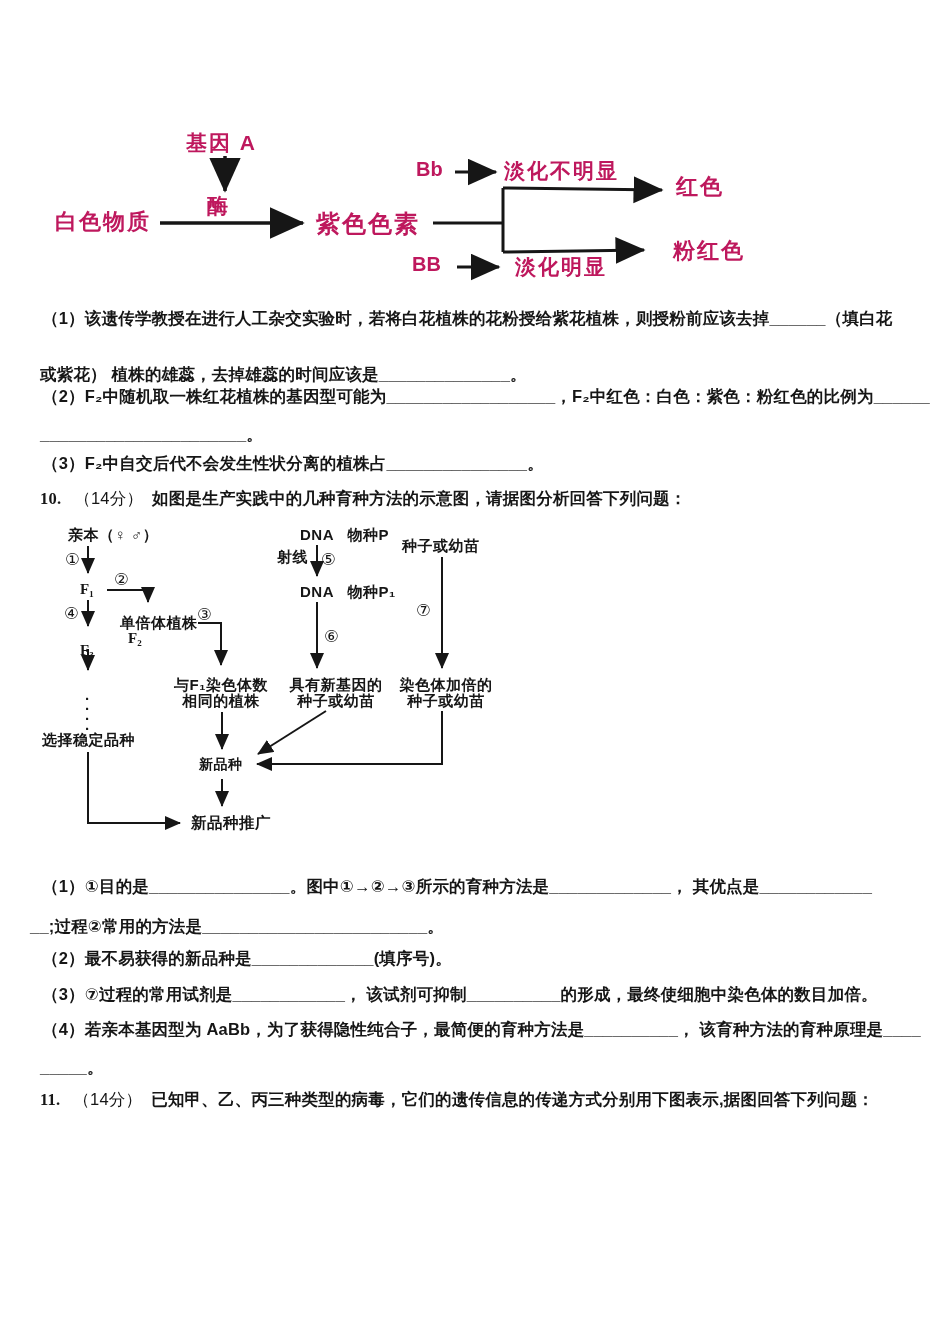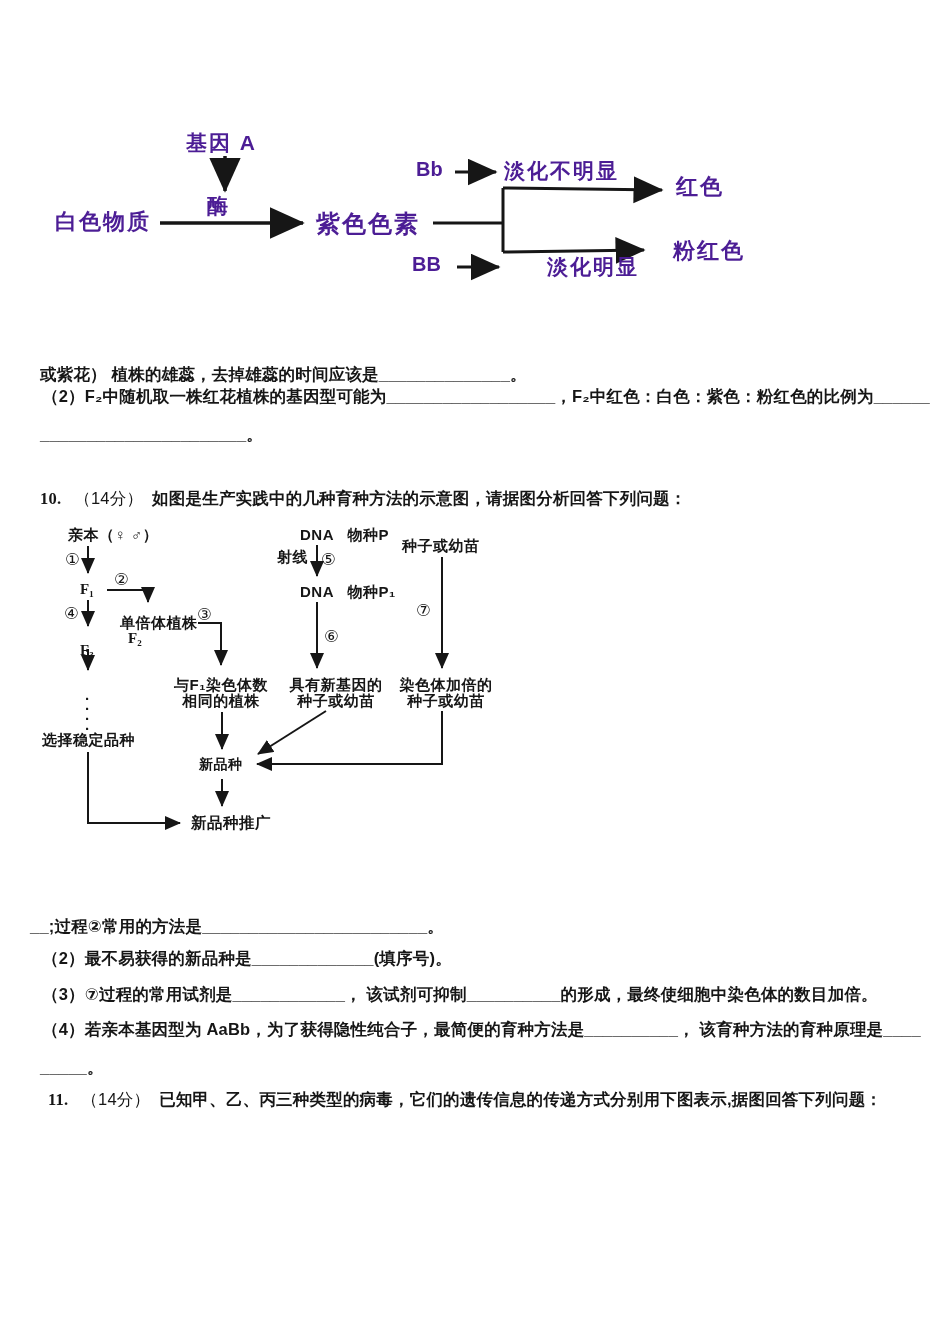--- a/index.html
+++ b/index.html
@@ -10,21 +10,21 @@
     overflow:hidden;
   }
   svg.arrows { position:absolute; left:0; top:0; }
   .line {
     position:absolute; white-space:nowrap; font-weight:bold;
     font-size:16.5px; color:#161616; letter-spacing:0.2px;
   }
   .num  { font-family:"Liberation Serif","DejaVu Serif",serif; font-weight:600; margin-right:13px; }
   .score{ font-weight:400; margin-right:9px; }
   .d1t {
-    position:absolute; font-weight:bold; white-space:pre; color:#4c1d95;
+    position:absolute; font-weight:bold; white-space:pre; color:#be185d;
     font-size:21px; letter-spacing:2px;
   }
   .d2t {
     position:absolute; font-weight:bold; white-space:pre; color:#161616;
     font-size:15px; letter-spacing:0.5px;
   }
   .fsub { font-family:"Liberation Serif","DejaVu Serif",serif; font-weight:600; letter-spacing:0; }
   .circ { font-size:16.5px; font-weight:normal; letter-spacing:0; }
   .ctr  { white-space:pre-line; text-align:center; line-height:15.5px; width:110px; }
   .vdots{ white-space:pre-line; line-height:10px; font-size:15px; }
@@ -70,26 +70,28 @@
   </svg>
 
   <div class="d1t" style="left:186px; top:129px;">基因 A</div>
   <div class="d1t" style="left:207px; top:192px;">酶</div>
   <div class="d1t" style="left:55px; top:207px; font-size:22px;">白色物质</div>
   <div class="d1t" style="left:316px; top:208px; font-size:24px;">紫色色素</div>
   <div class="d1t" style="left:416px; top:158px; font-size:20px; letter-spacing:0;">Bb</div>
   <div class="d1t" style="left:504px; top:157px;">淡化不明显</div>
   <div class="d1t" style="left:676px; top:172px; font-size:22px;">红色</div>
   <div class="d1t" style="left:412px; top:253px; font-size:20px; letter-spacing:0;">BB</div>
-  <div class="d1t" style="left:515px; top:253px;margin-left:32px;">淡化明显</div>
+  <div class="d1t" style="left:515px; top:253px;">淡化明显</div>
   <div class="d1t" style="left:673px; top:236px; font-size:22px;">粉红色</div>
 
+  <div class="line" style="left:42px; top:308px;">（1）该遗传学教授在进行人工杂交实验时，若将白花植株的花粉授给紫花植株，则授粉前应该去掉______（填白花</div>
   <div class="line" style="left:40px; top:364px;">或紫花） 植株的雄蕊，去掉雄蕊的时间应该是______________。</div>
   <div class="line" style="left:42px; top:386px;">（2）F₂中随机取一株红花植株的基因型可能为__________________，F₂中红色：白色：紫色：粉红色的比例为______</div>
   <div class="line" style="left:40px; top:424px;">______________________。</div>
+  <div class="line" style="left:42px; top:453px;">（3）F₂中自交后代不会发生性状分离的植株占_______________。</div>
 
   <div class="line" style="left:40px; top:488px;">
     <span class="num">10.</span><span class="score">（14分）</span><span>如图是生产实践中的几种育种方法的示意图，请据图分析回答下列问题：</span>
   </div>
 
   <div class="d2t" style="left:57px; top:526px;margin-left:11px;">亲本（♀ ♂）</div>
   <div class="d2t circ" style="left:65px; top:550px;">①</div>
   <div class="d2t fsub" style="left:80px; top:581px;">F₁</div>
   <div class="d2t circ" style="left:114px; top:570px;">②</div>
   <div class="d2t circ" style="left:64px; top:604px;">④</div>
@@ -111,23 +113,24 @@
   <div class="d2t circ" style="left:324px; top:627px;">⑥</div>
   <div class="d2t ctr" style="left:281px; top:677px;">具有新基因的
 种子或幼苗</div>
   <div class="d2t" style="left:402px; top:537px;">种子或幼苗</div>
   <div class="d2t circ" style="left:416px; top:601px;">⑦</div>
   <div class="d2t ctr" style="left:391px; top:677px;">染色体加倍的
 种子或幼苗</div>
   <div class="d2t" style="left:199px; top:756px; font-size:14px;">新品种</div>
   <div class="d2t" style="left:191px; top:813px; font-size:15.5px;">新品种推广</div>
 
+  <div class="line" style="left:42px; top:876px;">（1）①目的是_______________。图中①→②→③所示的育种方法是_____________， 其优点是____________</div>
   <div class="line" style="left:30px; top:916px;">__;过程②常用的方法是________________________。</div>
   <div class="line" style="left:42px; top:948px;">（2）最不易获得的新品种是_____________(填序号)。</div>
   <div class="line" style="left:42px; top:984px;">（3）⑦过程的常用试剂是____________， 该试剂可抑制__________的形成，最终使细胞中染色体的数目加倍。</div>
   <div class="line" style="left:42px; top:1019px;">（4）若亲本基因型为 AaBb，为了获得隐性纯合子，最简便的育种方法是__________， 该育种方法的育种原理是____</div>
   <div class="line" style="left:40px; top:1057px;">_____。</div>
 
-  <div class="line" style="left:40px; top:1089px;margin-left:8px;">
+  <div class="line" style="left:40px; top:1089px;">
     <span class="num">11.</span><span class="score">（14分）</span><span>已知甲、乙、丙三种类型的病毒，它们的遗传信息的传递方式分别用下图表示,据图回答下列问题：</span>
   </div>
 
 </div>
 
 </body></html>

